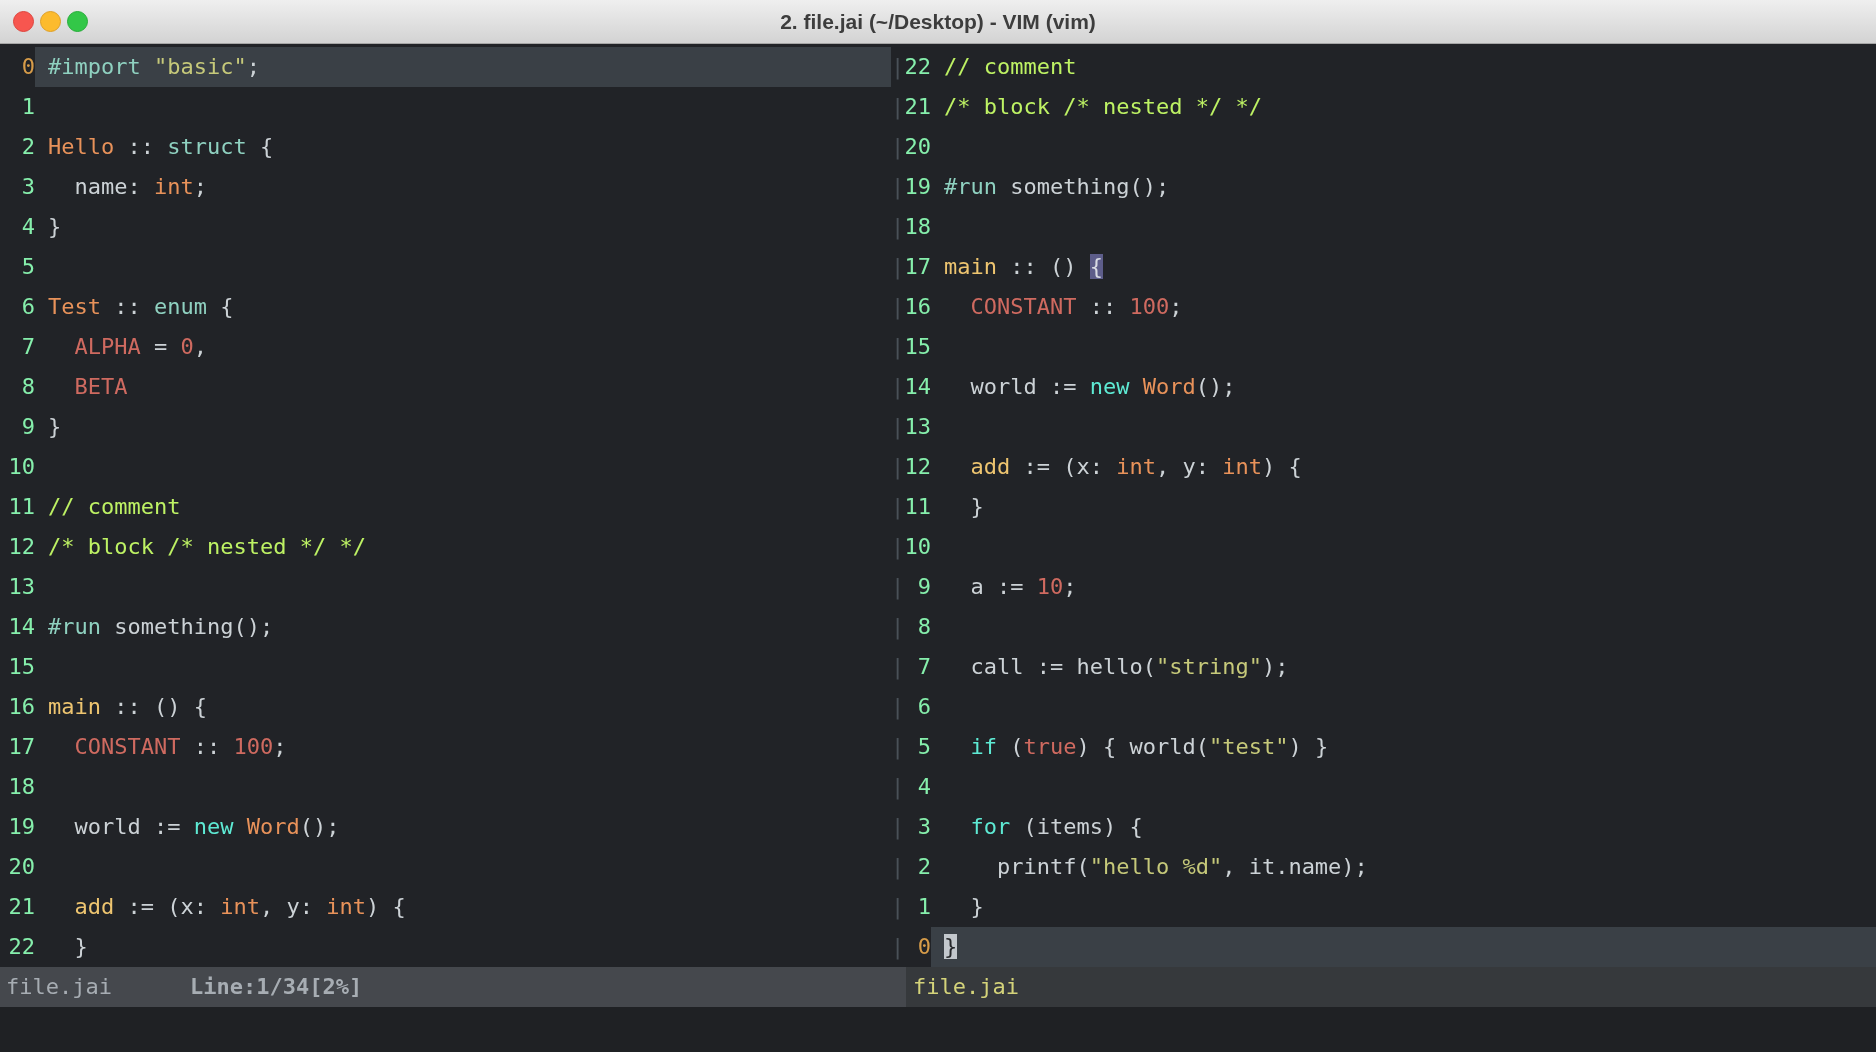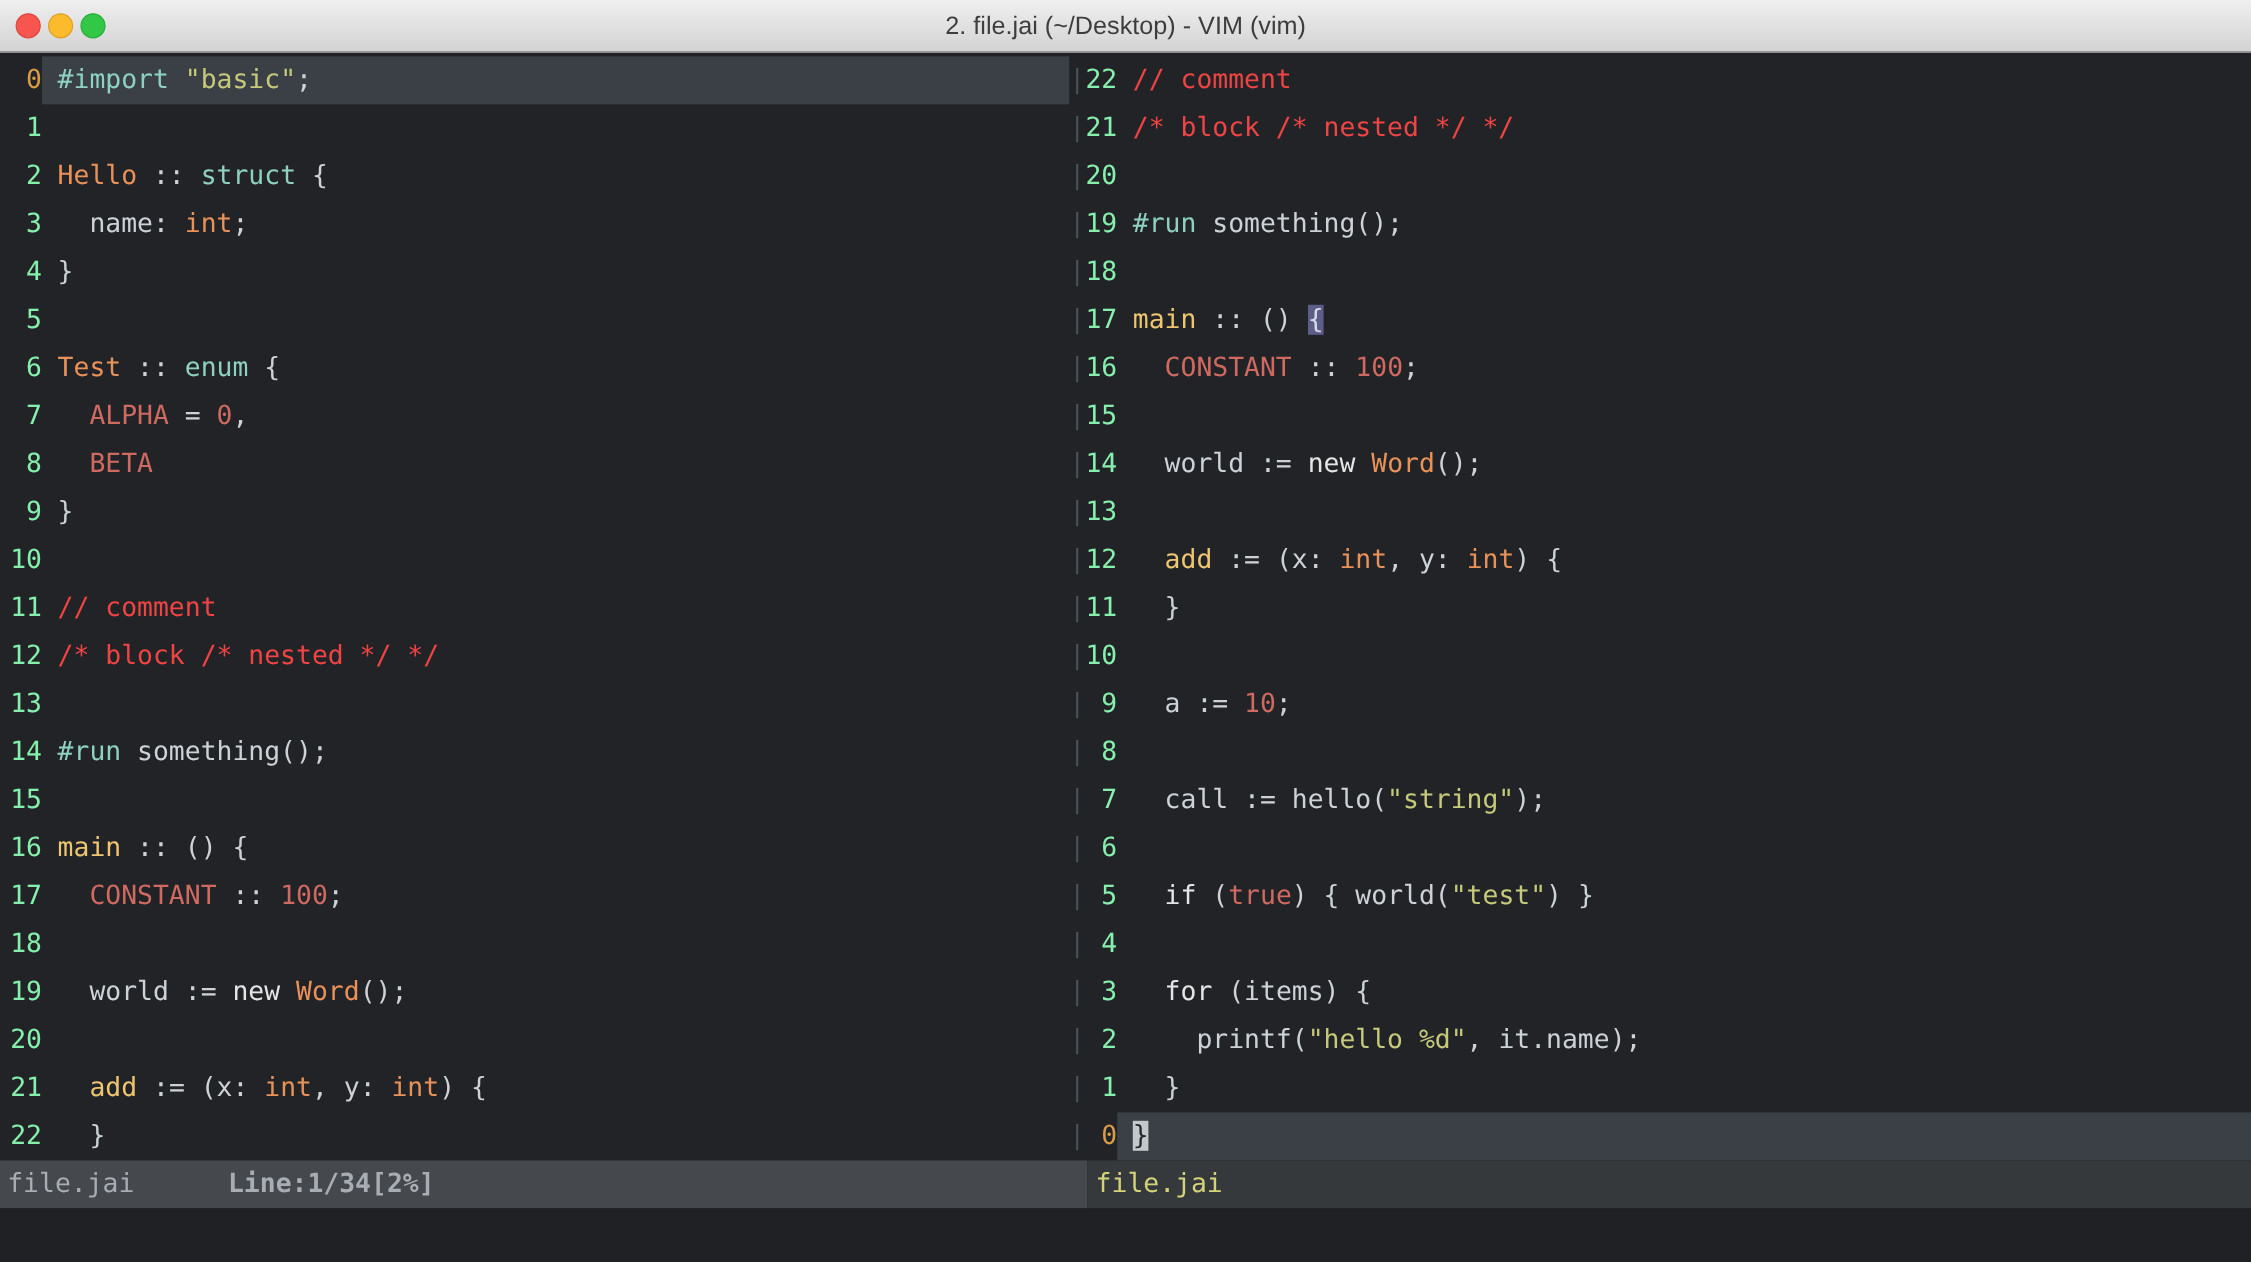--- a/index.html
+++ b/index.html
@@ -7,21 +7,21 @@
   .window {
     width:1876px; height:1052px; background:#212327; overflow:hidden;
     font-family:"DejaVu Sans Mono","Liberation Mono",monospace;
     display:flex; flex-direction:column;
   }
   
   .titlebar {
     height:44px; flex:0 0 44px; position:relative;
     background:linear-gradient(#efefef,#d3d3d3);
     border-bottom:1px solid #a6a6a6;
-    display:flex; align-items:center; justify-content:center;
+    display:flex; align-items:center; justify-content:center;font-weight:bold;
   }
   .title {
     font-family:"Liberation Sans","DejaVu Sans",sans-serif;
     font-size:21px; color:#3d3d3d;
   }
   .lights { position:absolute; left:13px; top:0; height:100%; display:flex; align-items:center; gap:6px; }
   .light { width:21px; height:21px; border-radius:50%; }
   .light-close   { background:#f7564f; border:1px solid #de443d; }
   .light-minimize{ background:#fcbb2d; border:1px solid #dfa026; }
   .light-zoom    { background:#33c748; border:1px solid #27ad3a; }
@@ -33,27 +33,27 @@
   .line { height:40px; line-height:40px; font-size:22px; display:flex; white-space:pre; }
   .sep { color:#4a5158; width:13px; flex:0 0 13px; }
   .num { color:#86efac; width:27px; flex:0 0 27px; text-align:right; }
   .pane-left .num { margin-left:8px; }
   .curnum { color:#d79c49; }
   .code { flex:1 1 auto; padding-left:13px; }
   .code span { white-space:pre; }
   .line.current .code { background:#3a4046; }
   
   .tk-fg      { color:#ccd2d6; }
-  .tk-comment { color:#ef4444; }
+  .tk-comment { color:#bef264; }
   .tk-orange  { color:#e8925a; }
   .tk-yellow  { color:#eec570; }
   .tk-red     { color:#cf6a60; }
   .tk-teal    { color:#8fd1c0; }
   .tk-string  { color:#c6c97a; }
-  .tk-blue    { color:#e5e5e5; }
+  .tk-blue    { color:#5eead4; }
   .tk-matchparen { background:#5d5d8a; color:#d8dbe4; }
   .tk-cursor     { background:#c3c8cd; color:#26282b; }
   
   .statusrow { flex:0 0 40px; height:40px; display:flex; font-size:22px; line-height:40px; }
   .status { display:flex; overflow:hidden; }
   .status-left  { width:906px; flex:0 0 906px; background:#45484d; color:#a7adb3; padding-left:6px; }
   .status-right { flex:1 1 auto; background:#36393c; color:#d4d37a; padding-left:7px; }
   .status .pos { margin-left:78px;font-weight:bold; }
   
   .cmdline { flex:0 0 45px; height:45px; background:#1f2124; }

